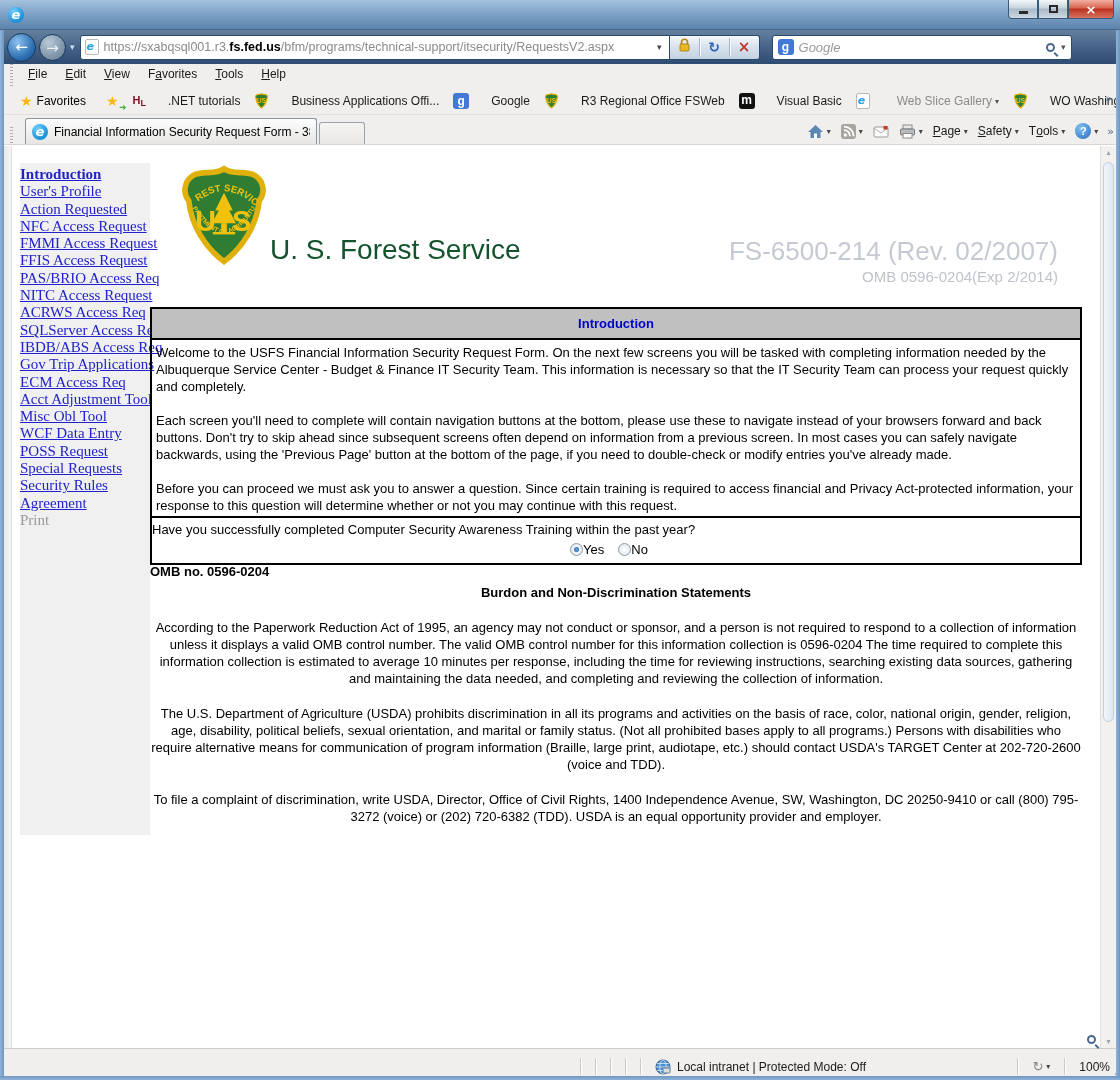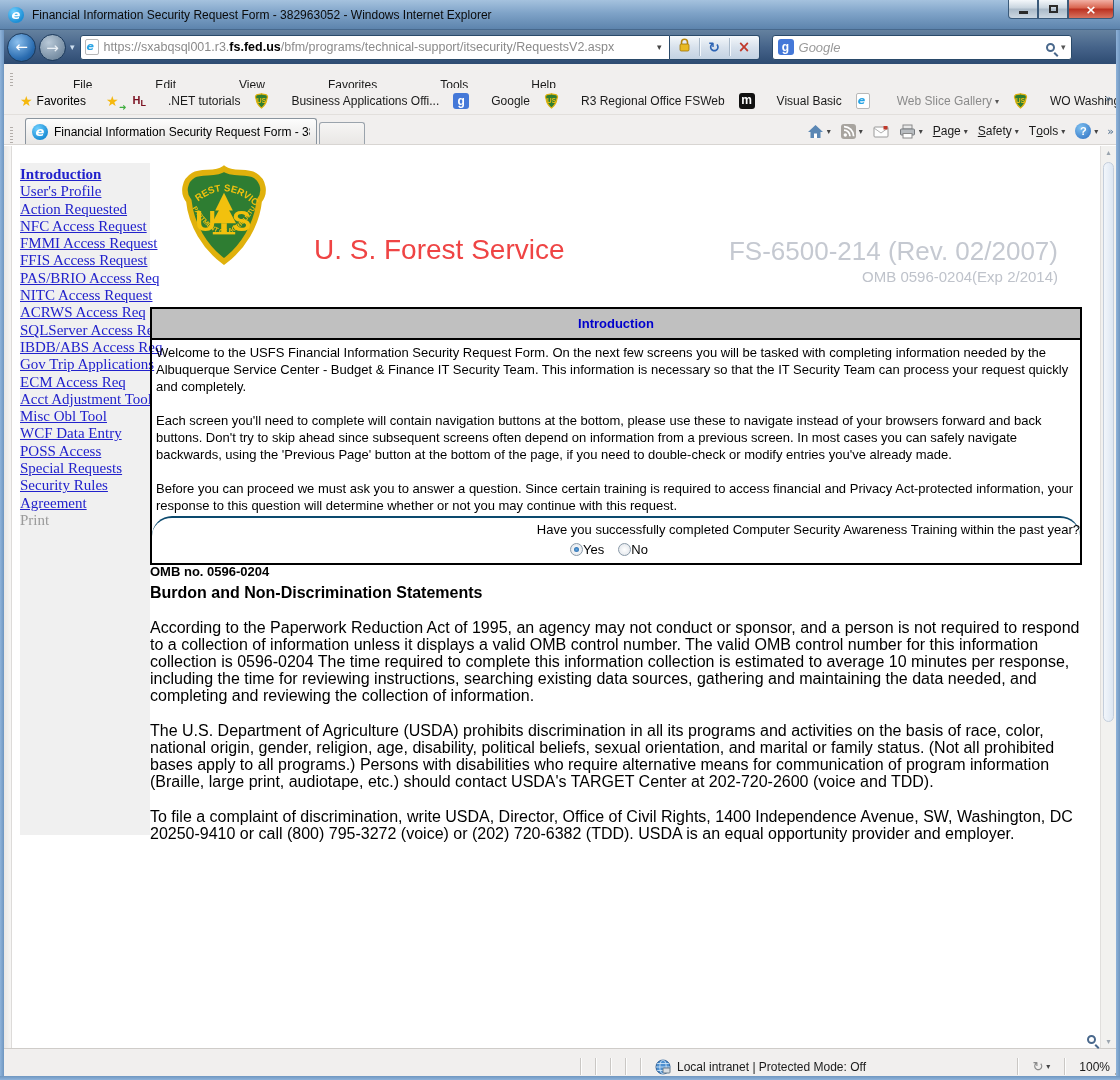--- a/index.html
+++ b/index.html
@@ -61,21 +61,21 @@
     font-family:"Liberation Sans",sans-serif; }
   #search-input::placeholder { color:#9a9a9a; font-style:italic; }
   .mag { width:9px; height:9px; border:2px solid #49688c; border-radius:50%; position:relative; margin-right:6px; }
   .mag::after { content:""; position:absolute; width:2px; height:5px; background:#49688c;
     left:7px; top:7px; transform:rotate(-45deg); }
   .search-caret { color:#555; font-size:9px; }
 
   .toolrow { position:absolute; left:0; width:1120px; background:#f1efee; }
   .grip { width:3px; height:70%; margin:0 6px 0 10px;
     background:repeating-linear-gradient(#b3aeaa 0 1px, transparent 1px 3px); }
-  #menubar { top:64px; height:32px; display:flex; align-items:flex-end; border-bottom:1px solid #e2dfdc;gap:45px; }
+  #menubar { top:64px; height:32px; display:flex; align-items:flex-start; border-bottom:1px solid #e2dfdc; }
   .menu-item { font-size:12px; color:#1a1a1a; padding:3px 9px; }
   .menu-item .u { text-decoration:underline; }
   #favbar { top:88px; height:27px; display:flex; align-items:center; border-bottom:1px solid #e2dfdc; }
   .star { color:#f5b80e; font-size:14px; margin-right:4px; }
   .fav-btn { display:flex; align-items:center; font-size:12px; padding:2px 8px 2px 4px; }
   .addfav { position:relative; margin:0 10px 0 4px; }
   .addfav .arrow { position:absolute; right:-4px; bottom:-2px; color:#3fae3f; font-size:9px; font-weight:bold; }
   .fav-link { display:flex; align-items:center; font-size:12px; color:#1a1a1a; margin-right:14px; white-space:nowrap; }
   .fav-link .lbl { margin-left:22px; }
   .fav-link.dim .lbl { color:#8a8a8a; }
@@ -117,42 +117,42 @@
     border:1px solid #c4cedc; border-radius:7px;
     background:linear-gradient(90deg,#f2f6fb,#dde6f2); }
 
   #sidebar { position:absolute; left:20px; top:17px; width:130px; height:672px; background:#f0f0f0;
     font-family:"Liberation Serif", serif; font-size:15px; line-height:17.3px; padding-top:3px; }
   .side-link { display:block; color:#2222cc; text-decoration:underline; white-space:nowrap; }
   .side-link.cur { font-weight:bold; }
   #side-print { color:#9a9a9a; }
 
   #fs-logo { position:absolute; left:176px; top:18px; }
-  #agency { position:absolute; left:270px; top:88px; font-size:28px; color:#ef4444;margin-left:44px; }
+  #agency { position:absolute; left:270px; top:88px; font-size:28px; color:#14532d; }
   #form-number { position:absolute; right:62px; top:90px; font-size:26px; color:#c5c9d1; }
   #omb-head { position:absolute; right:62px; top:122px; font-size:15px; color:#bfc3cb; }
 
   #form-table { position:absolute; left:150px; top:161px; width:932px; border:2px solid #000; }
   #form-title { background:#c0c0c0; border-bottom:2px solid #000; text-align:center;
     font-size:21.5px; font-weight:bold; padding:3px 0; }
   #form-section { background:#c0c0c0; border-bottom:2px solid #000; text-align:center;
     font-size:13px; font-weight:bold; color:#0000cc; padding:7px 0; }
   #form-body { padding:4px 4px 2px; font-size:13px; line-height:17px; }
   #form-body p { margin:0 0 17px; }
-  #question-row { border-top:2px solid #0c4a6e; text-align:right; font-size:13px; padding:4px 0 6px;border-radius:20px; }
+  #question-row { border-top:2px solid #000000; text-align:left; font-size:13px; padding:4px 0 6px; }
   #radio-line { margin-top:5px; display:flex; justify-content:center; align-items:center; }
   .radio { width:13px; height:13px; border-radius:50%; border:1px solid #8a9aa8; display:inline-block;
     background:radial-gradient(#fff,#dde2e8); position:relative; }
   .radio.sel::after { content:""; position:absolute; left:3px; top:3px; width:5px; height:5px;
     border-radius:50%; background:radial-gradient(#62a8e0,#1a5a9e); }
   .rlabel { margin-right:14px; }
 
   #omb-note { position:absolute; left:150px; top:418px; font-size:13px; font-weight:bold; }
-  #statements { position:absolute; left:150px; top:438px; width:932px; text-align:left;
-    font-size:16px; line-height:17px; }
+  #statements { position:absolute; left:150px; top:438px; width:932px; text-align:center;
+    font-size:13px; line-height:17px; }
   #statements .st-title { font-weight:bold; }
   #statements p { margin-top:18px; }
   #btn-row { position:absolute; left:150px; top:658px; width:932px; text-align:center; }
   #next-btn { display:inline-block; font-size:14.5px; background:#fadcae; border:1px solid #1a1a1a;
     padding:3px 24px; box-shadow:inset 1px 1px 0 #fff0d8, inset -1px -1px 0 #b89868, 2px 2px 0 #9a9a9a; }
 
   
   #statusbar { position:absolute; left:0; top:1048px; width:1120px; height:36px; background:#f1efee;
     border-top:1px solid #cfccc9; display:flex; align-items:center; font-size:12px; color:#1a1a1a; }
   .st-sep { width:1px; height:17px; background:#cac7c4; box-shadow:1px 0 0 #fdfdfd; margin:0 14px; }
@@ -166,21 +166,20 @@
       radial-gradient(circle at 8px 3px,#b0aca8 1px,transparent 1.6px),
       radial-gradient(circle at 3px 8px,#b0aca8 1px,transparent 1.6px); }
 </style>
 </head>
 <body>
 
 <div id="window">
 
   <div id="titlebar">
     <span class="ie-ico glyph" style="margin-left:8px">e</span>
-    <span id="title-text">Financial Information Security Request Form - 382963052 - Windows Internet Explorer</span>
     <div id="win-controls">
       <span class="winbtn first">
           <span class="minbar"></span>
         </span>
       <span class="winbtn">
           <span class="maxbox"></span>
         </span>
       <span class="winbtn close">
           <span class="closex glyph">×</span>
         </span>
@@ -362,21 +361,21 @@
       <a class="side-link">PAS/BRIO Access Req</a>
       <a class="side-link">NITC Access Request</a>
       <a class="side-link">ACRWS Access Req</a>
       <a class="side-link">SQLServer Access Req</a>
       <a class="side-link">IBDB/ABS Access Req</a>
       <a class="side-link">Gov Trip Applications</a>
       <a class="side-link">ECM Access Req</a>
       <a class="side-link">Acct Adjustment Tool</a>
       <a class="side-link">Misc Obl Tool</a>
       <a class="side-link">WCF Data Entry</a>
-      <a class="side-link">POSS Access</a>
+      <a class="side-link">POSS Request</a>
       <a class="side-link">Special Requests</a>
       <a class="side-link">Security Rules</a>
       <a class="side-link">Agreement</a>
       <span id="side-print">Print</span>
     </div>
 
     <svg id="fs-logo" width="96" height="104" viewBox="0 0 120 130">
       <defs>
         <path id="arcT" d="M24,50 Q60,18 96,50" fill="none"></path>
         <path id="arcB" d="M20,54 Q60,120 100,54" fill="none"></path>

